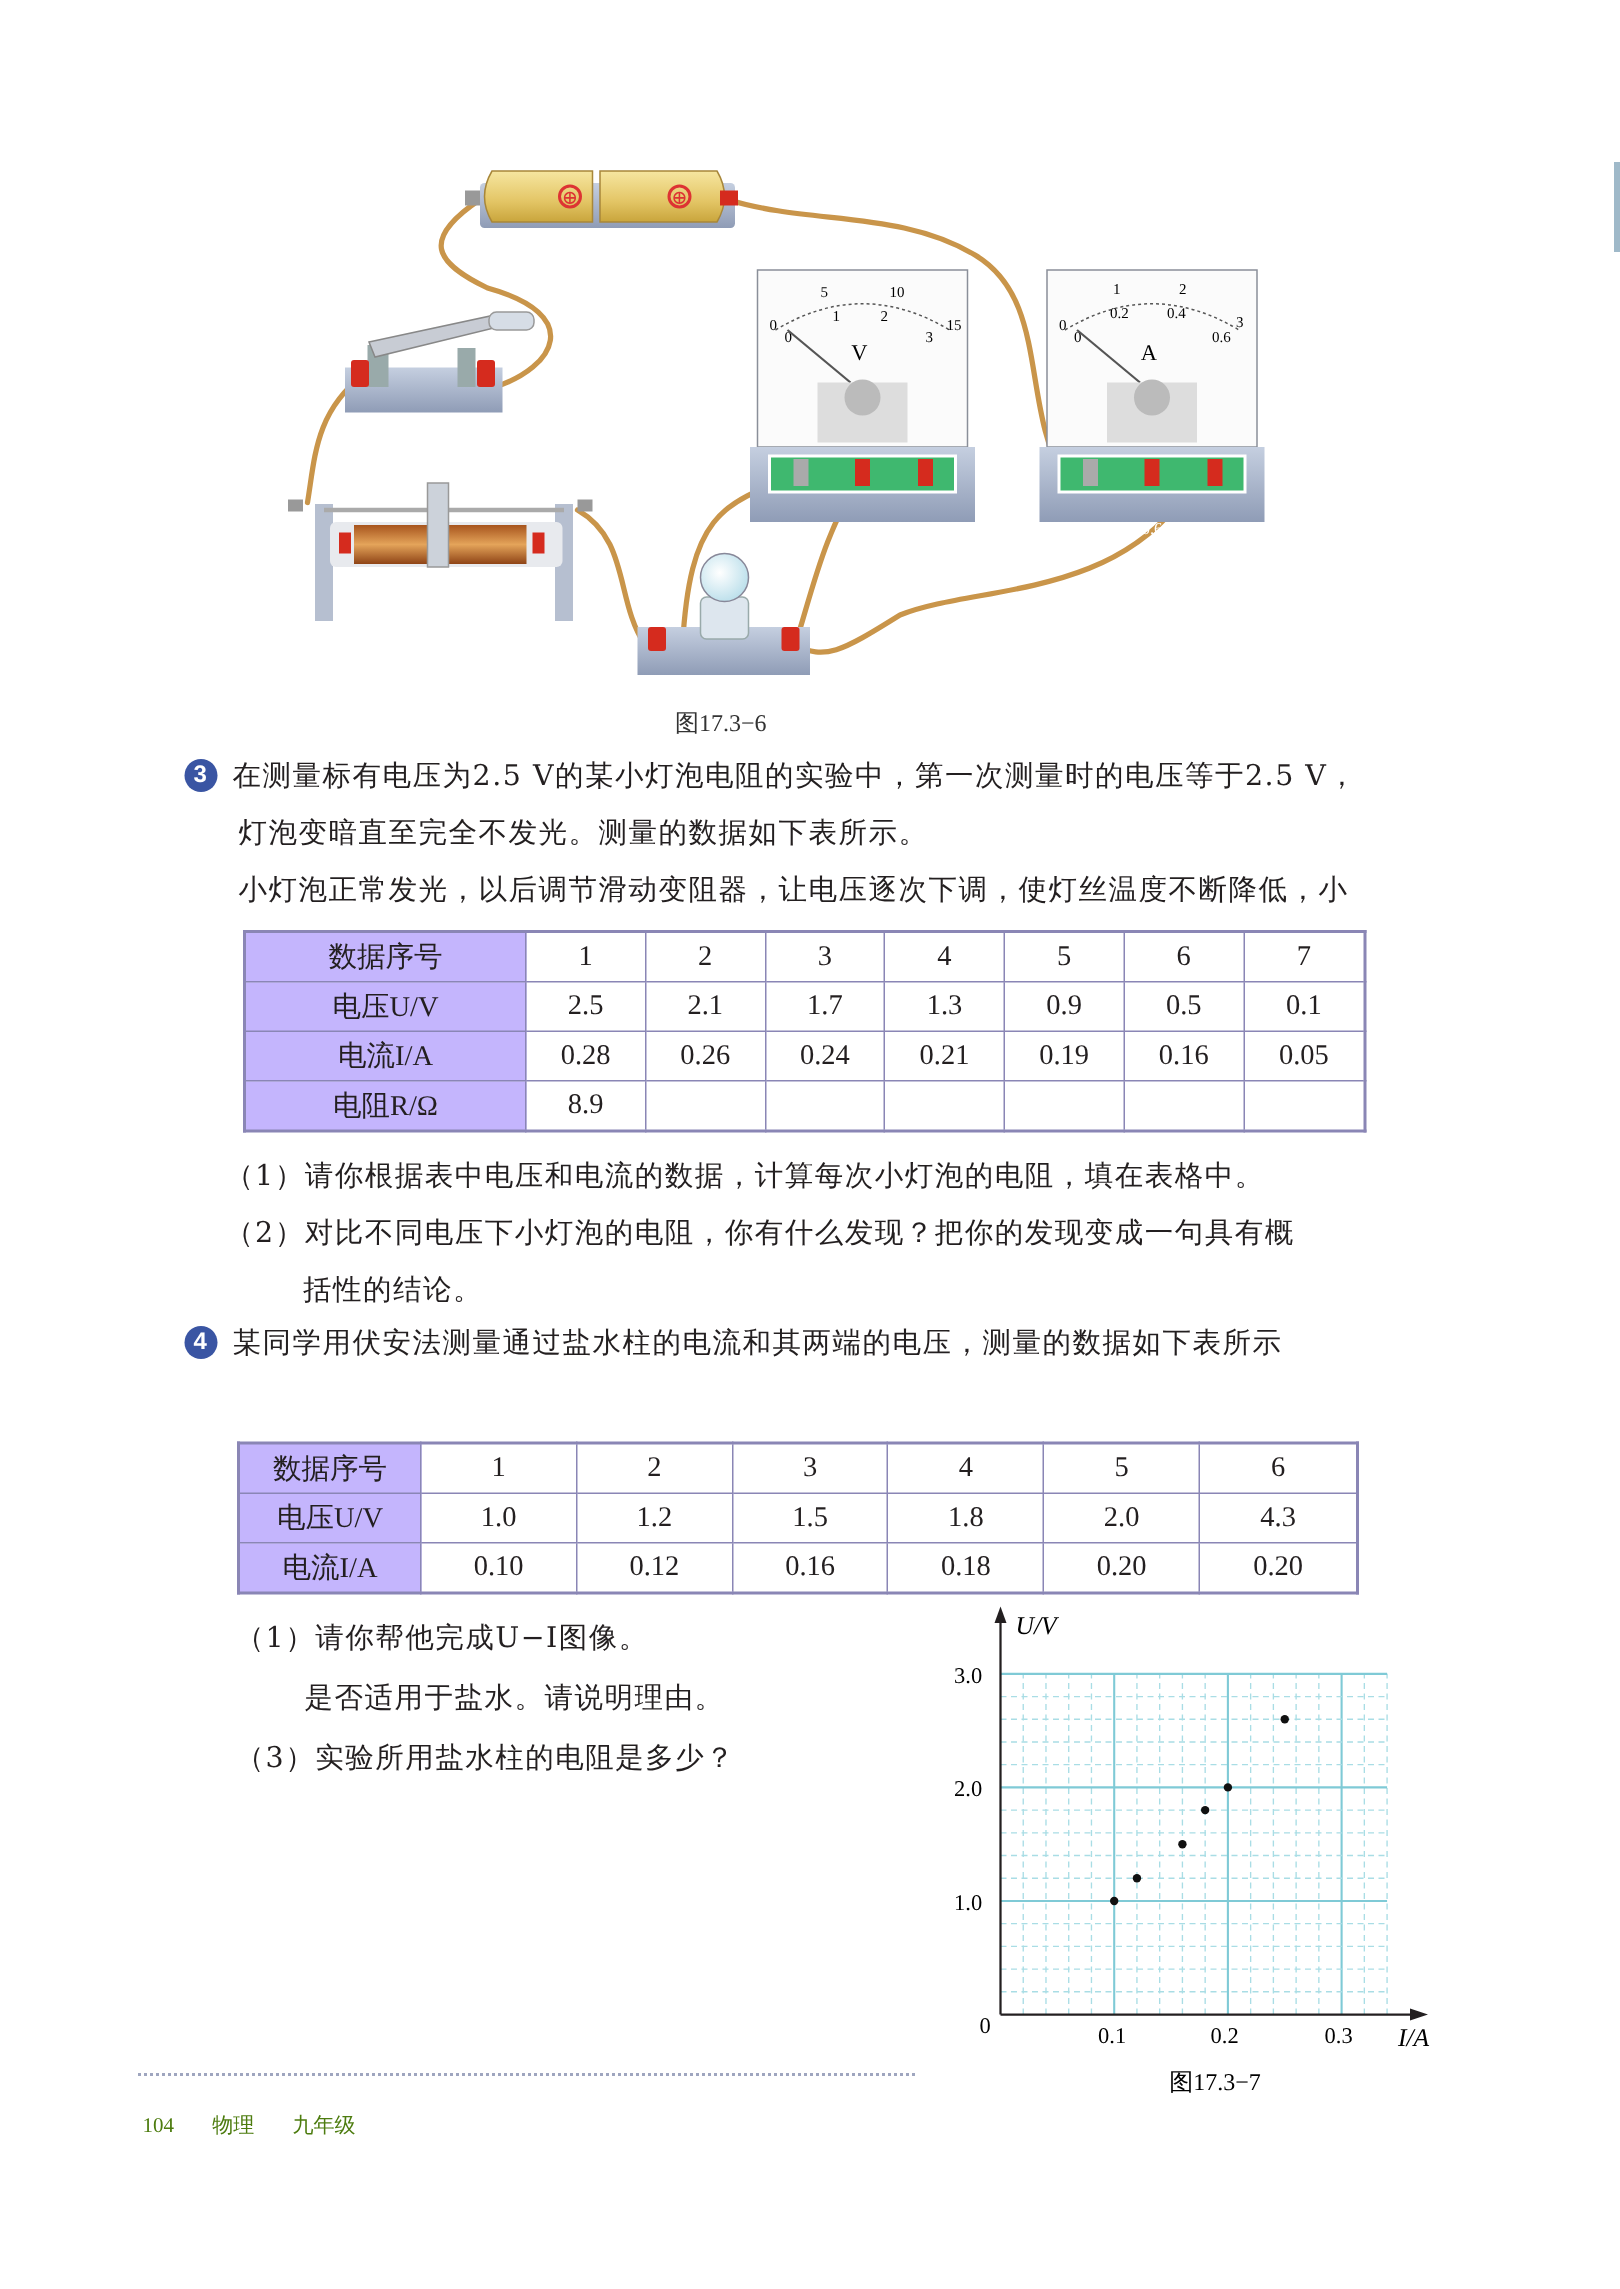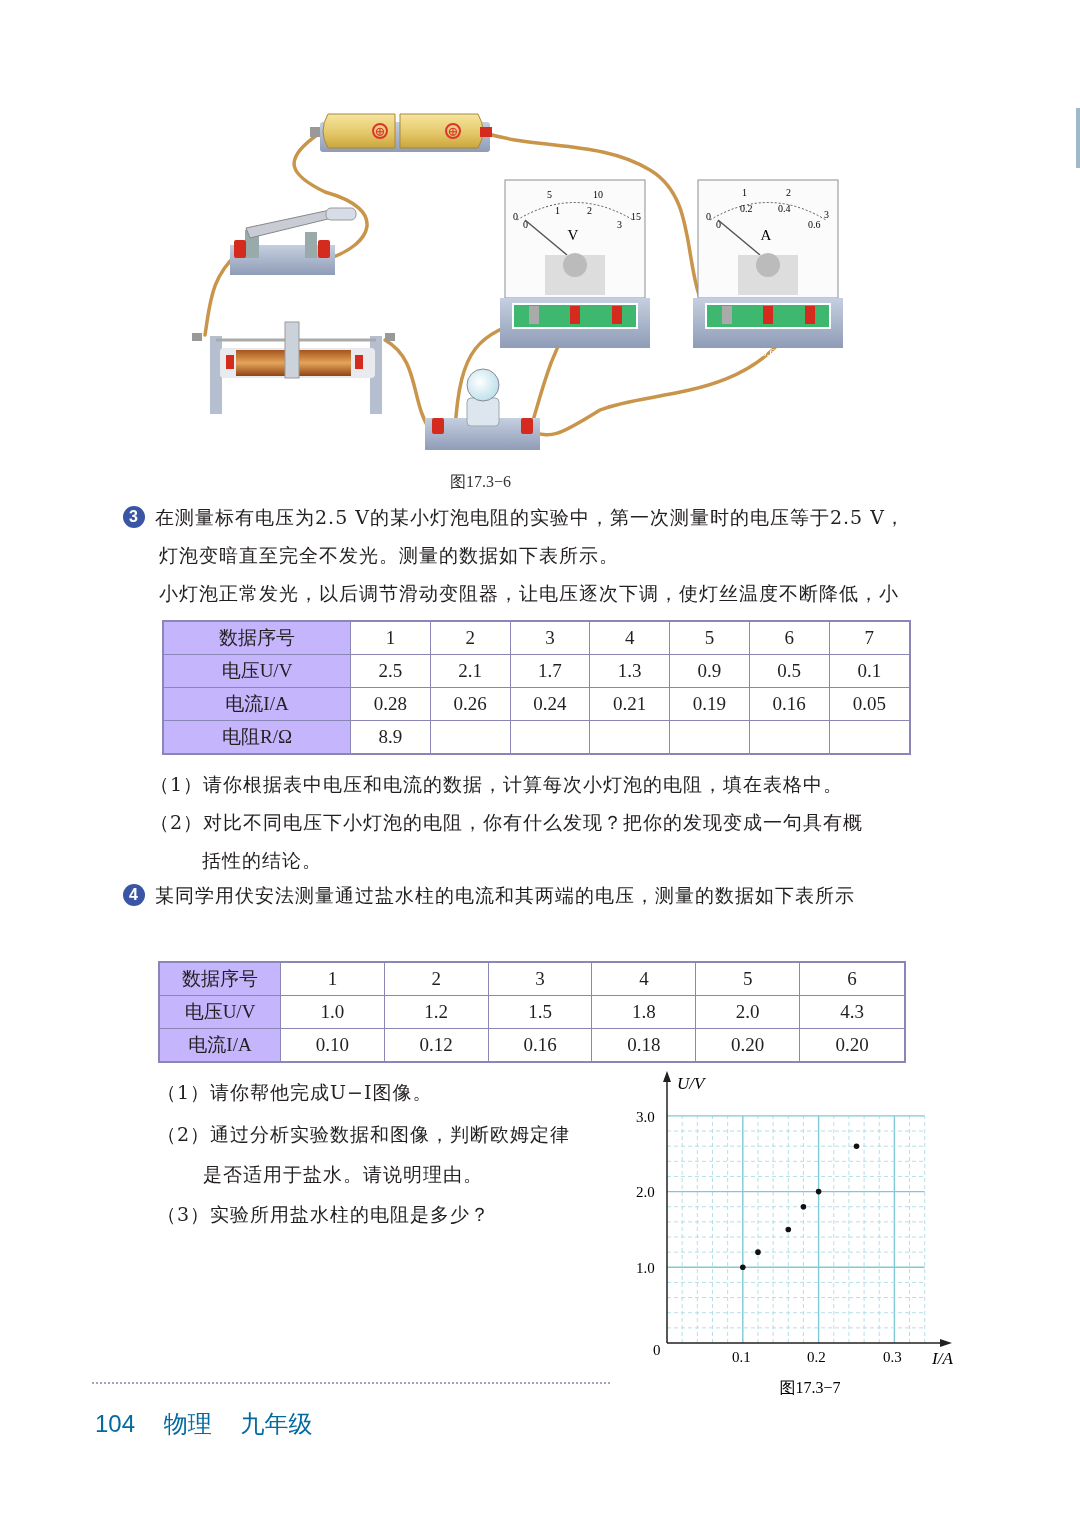--- a/index.html
+++ b/index.html
@@ -12,22 +12,22 @@
   .qnum { display:inline-block; width:22px; height:22px; border-radius:50%;
           background:#3a55a3; color:#fff; font-family:"Liberation Sans",sans-serif;
           font-weight:bold; font-size:16px; line-height:22px; text-align:center;
           vertical-align:2px; margin-right:10px; }
   table.dt { border-collapse:collapse; font-size:19px; font-family:"Liberation Serif","DejaVu Serif",serif; }
   table.dt td { border:1px solid #8a86b5; text-align:center; height:32px; padding:0; }
   table.dt td.hd { background:#c4b5fd; }
   table.dt { border:2px solid #8a86b5; }
   .sub { font-size:19px; line-height:38px; letter-spacing:1px; }
   .footer-dots { left:92px; top:1382px; width:518px; border-top:2px dotted #9fa6bf; }
-  .footer { left:95px; top:1408px; font-family:Liberation Sans, sans-serif;
-            font-size:24px; color:#0369a1; }
+  .footer { left:95px; top:1408px; font-family:Liberation Serif, serif;
+            font-size:14px; color:#4d7c0f; }
   .footer span { margin-right:22px; }
   svg text { font-family:"Liberation Serif","DejaVu Serif",serif; }
 </style>
 </head>
 <body>
 
 <div class="abs edge-bar"></div>
 
 <svg class="abs" style="left:180px;top:100px" width="680" height="360" viewBox="0 0 680 360">
   <defs>
@@ -244,21 +244,20 @@
     <td>0.16</td>
         <td>0.18</td>
     <td>0.20</td>
         <td>0.20</td>
   </tr>
 </tbody>
   </table>
 
 <div class="abs sub" style="left:157px;top:1072px;width:460px;line-height:40px">
   <div>（1）请你帮他完成U−I图像。</div>
-  <div style="margin-top:2px">（2）通过分析实验数据和图像，判断欧姆定律</div>
   <div style="padding-left:46px">是否适用于盐水。请说明理由。</div>
   <div>（3）实验所用盐水柱的电阻是多少？</div>
 </div>
 
 <svg class="abs" style="left:620px;top:1065px" width="360" height="340" viewBox="0 0 360 340">
   <g id="grid">
       <line x1="62.16" y1="278" x2="62.16" y2="50.89999999999998" stroke="#a9dde5" stroke-width="0.9" stroke-dasharray="4 3"></line>
       <line x1="77.32" y1="278" x2="77.32" y2="50.89999999999998" stroke="#a9dde5" stroke-width="0.9" stroke-dasharray="4 3"></line>
       <line x1="92.47999999999999" y1="278" x2="92.47999999999999" y2="50.89999999999998" stroke="#a9dde5" stroke-width="0.9" stroke-dasharray="4 3"></line>
       <line x1="107.64" y1="278" x2="107.64" y2="50.89999999999998" stroke="#a9dde5" stroke-width="0.9" stroke-dasharray="4 3"></line>

